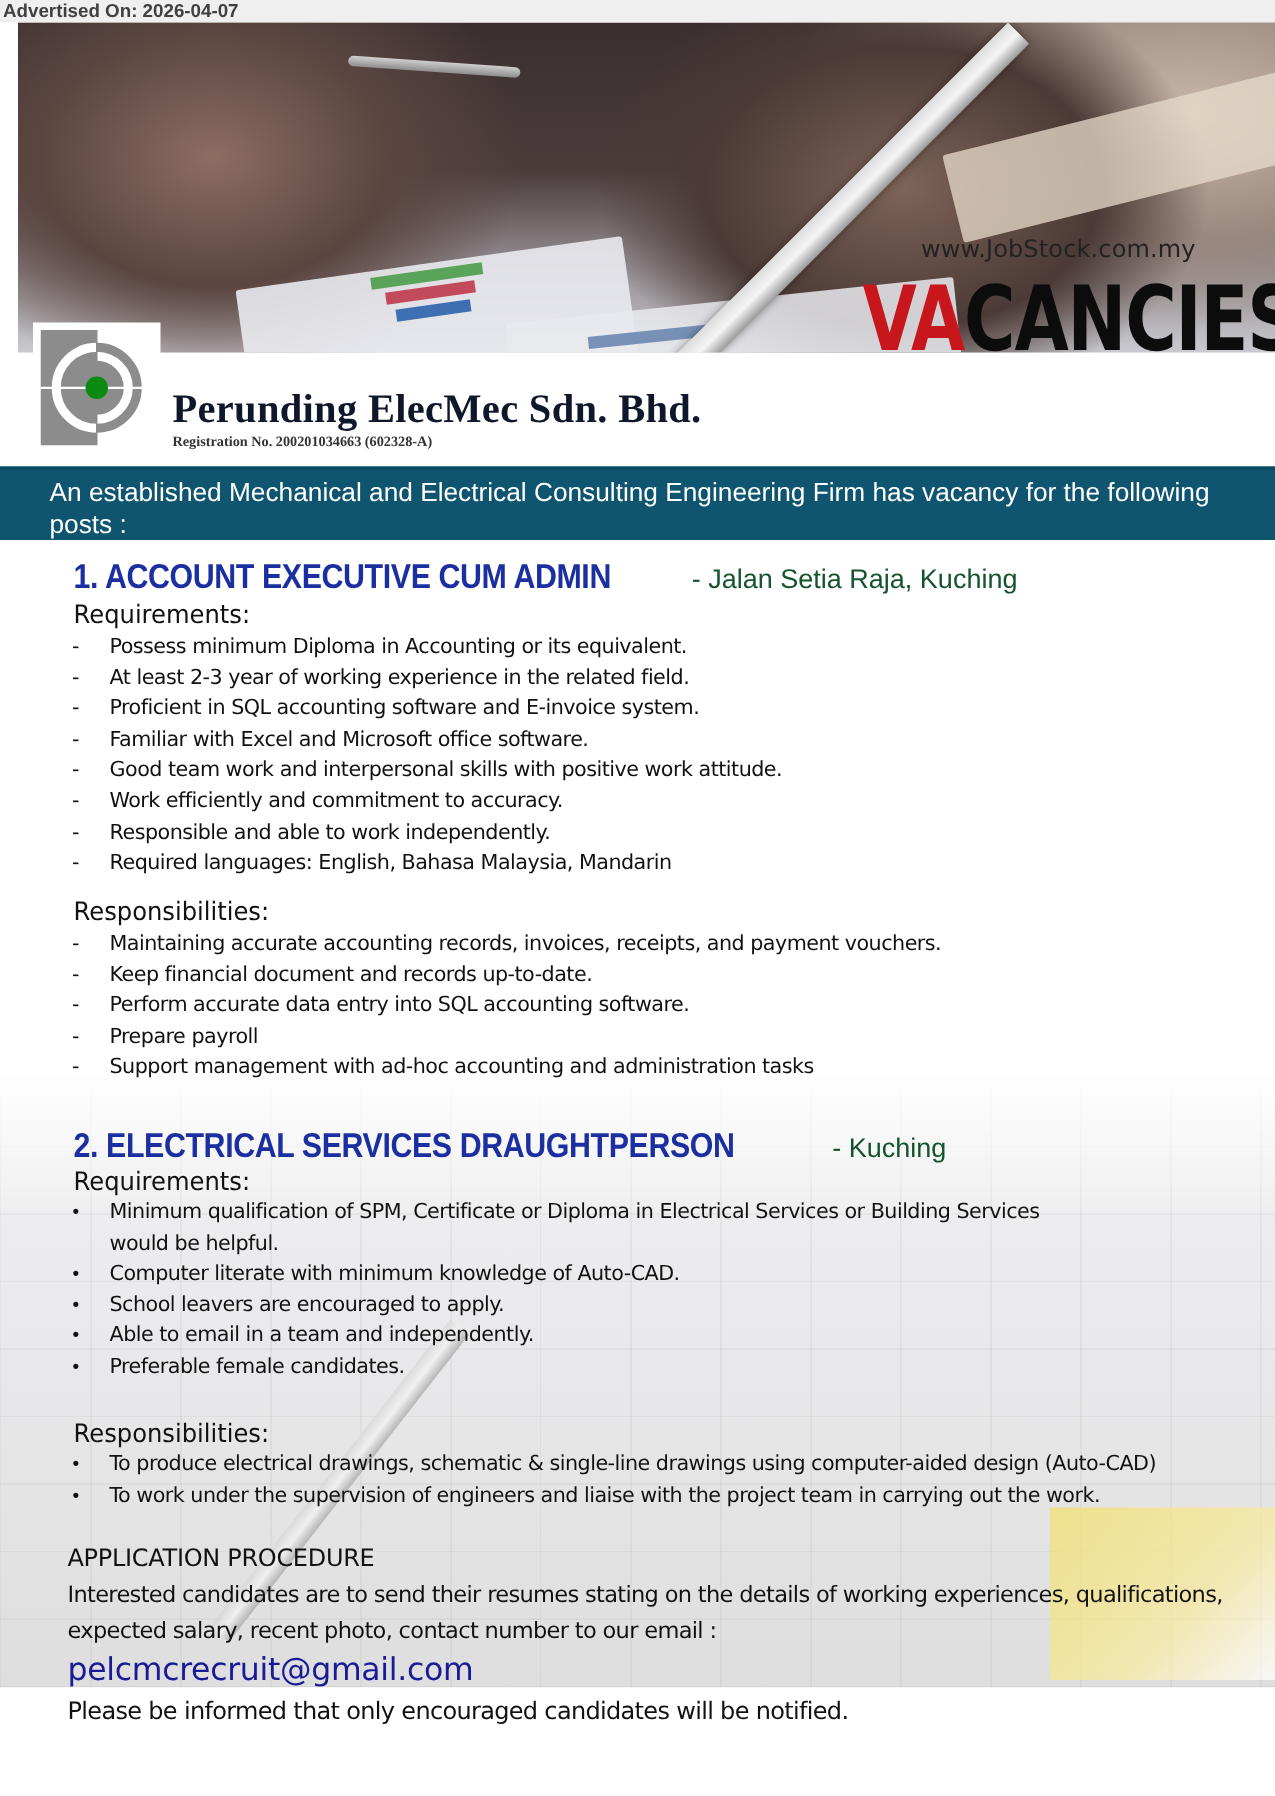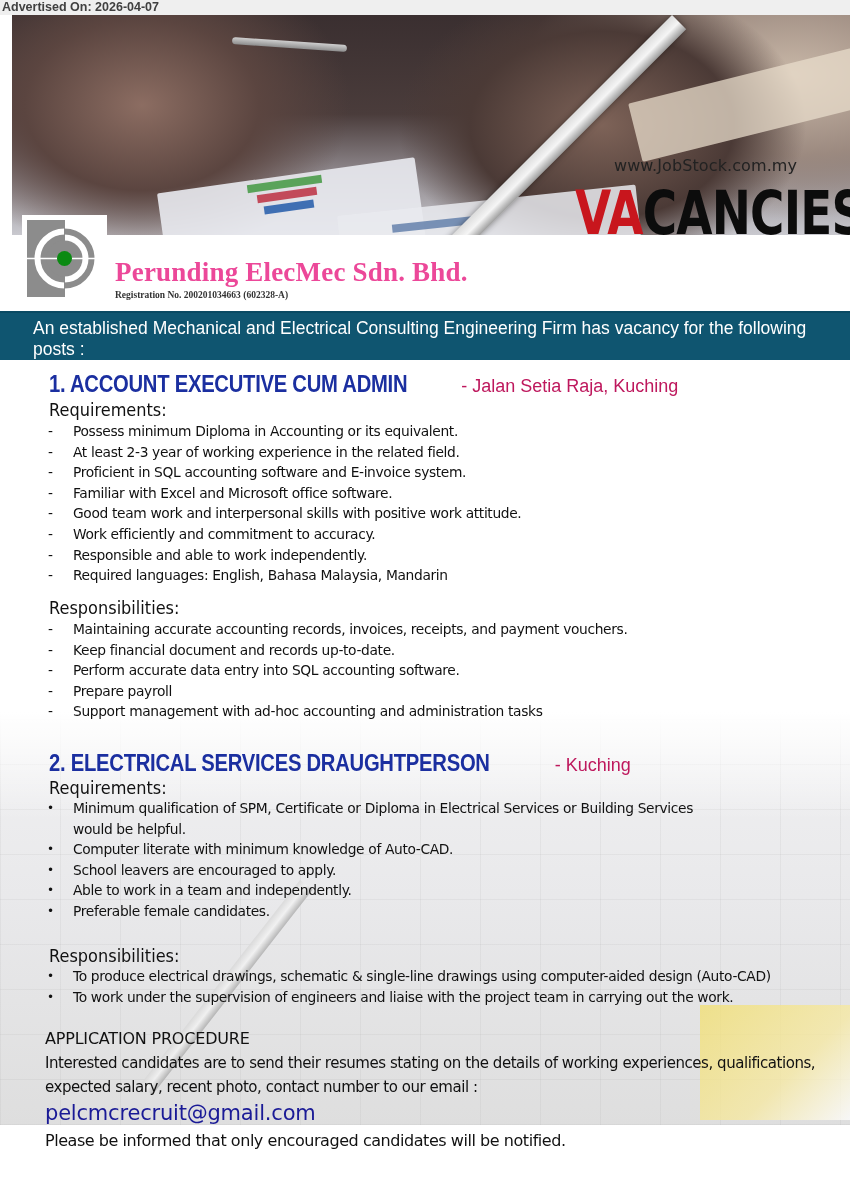--- a/index.html
+++ b/index.html
@@ -51,21 +51,21 @@
   
   .logo-box {
     position: absolute; left: 22px; top: 215px; width: 85px; height: 87px;
     background: #ffffff; padding: 5px;
   }
   .company-box {
     position: absolute; left: 107px; top: 259px; width: 393px; height: 44px; background: #ffffff;
   }
   .company-name {
     position: absolute; left: 8px; top: -2px; font-family: "Liberation Serif", serif; font-weight: bold;
-    font-size: 27px; color: #ec4899; white-space: nowrap; letter-spacing: .2px;
+    font-size: 27px; color: #0f172a; white-space: nowrap; letter-spacing: .2px;
   }
   .company-reg {
     position: absolute; left: 8px; top: 31px; font-family: "Liberation Serif", serif; font-weight: bold;
     font-size: 9.5px; color: #333; white-space: nowrap;
   }
 
   
   .intro {
     position: absolute; left: 0; top: 311px; width: 850px; height: 49px; background: #0f5570;
     border-top: 2px solid #0a4a63;
@@ -92,21 +92,21 @@
   .deco-bottom-fade {
     position: absolute; left: 0; top: 1125px; width: 850px; height: 72px; background: #ffffff;
   }
   .job-title {
     position: absolute; left: 49px; white-space: nowrap; font-size: 19px; line-height: 24px;
   }
   .job-title .num-title {
     color: #1b2fa0; font-family: "Liberation Sans", sans-serif; font-weight: bold; font-size: 23px;
     transform: scaleX(.88); transform-origin: left; display: inline-block; letter-spacing: -.3px;
   }
-  .job-title .loc { color: #be185d; font-size: 18px; }
+  .job-title .loc { color: #14532d; font-size: 18px; }
   .sub-head {
     position: absolute; left: 49px; font-family: "DejaVu Sans", sans-serif; font-size: 17px; color: #111;
     transform: scaleX(.95); transform-origin: left;
   }
   ul.items { position: absolute; left: 46px; list-style: none; }
   ul.items li {
     position: relative; font-family: "DejaVu Sans", sans-serif; font-size: 13.8px; line-height: 20.6px;
     color: #111; padding-left: 27px; white-space: nowrap; letter-spacing: -.35px;
   }
   ul.items li .mark { position: absolute; left: 2px; top: 0; }
@@ -202,21 +202,21 @@
 
 <div class="job-title" style="top:751px;">
   <span class="num-title">2. ELECTRICAL SERVICES DRAUGHTPERSON</span><span class="loc"> - Kuching</span>
 </div>
 <div class="sub-head" style="top:778px;">Requirements:</div>
 <ul class="items bullets" style="top:798px;">
   <li><span class="mark">•</span><span>Minimum qualification of SPM, Certificate or Diploma in Electrical Services or Building Services</span></li>
   <li><span>would be helpful.</span></li>
   <li><span class="mark">•</span><span>Computer literate with minimum knowledge of Auto-CAD.</span></li>
   <li><span class="mark">•</span><span>School leavers are encouraged to apply.</span></li>
-  <li><span class="mark">•</span><span>Able to work in a team and independently.</span></li>
+  <li><span class="mark">•</span><span>Able to email in a team and independently.</span></li>
   <li><span class="mark">•</span><span>Preferable female candidates.</span></li>
 </ul>
 
 <div class="sub-head" style="top:946px;">Responsibilities:</div>
 <ul class="items bullets" style="top:966px;">
   <li><span class="mark">•</span><span>To produce electrical drawings, schematic &amp; single-line drawings using computer-aided design (Auto-CAD)</span></li>
   <li><span class="mark">•</span><span>To work under the supervision of engineers and liaise with the project team in carrying out the work.</span></li>
 </ul>
 
 <div class="app-head">APPLICATION PROCEDURE</div>

